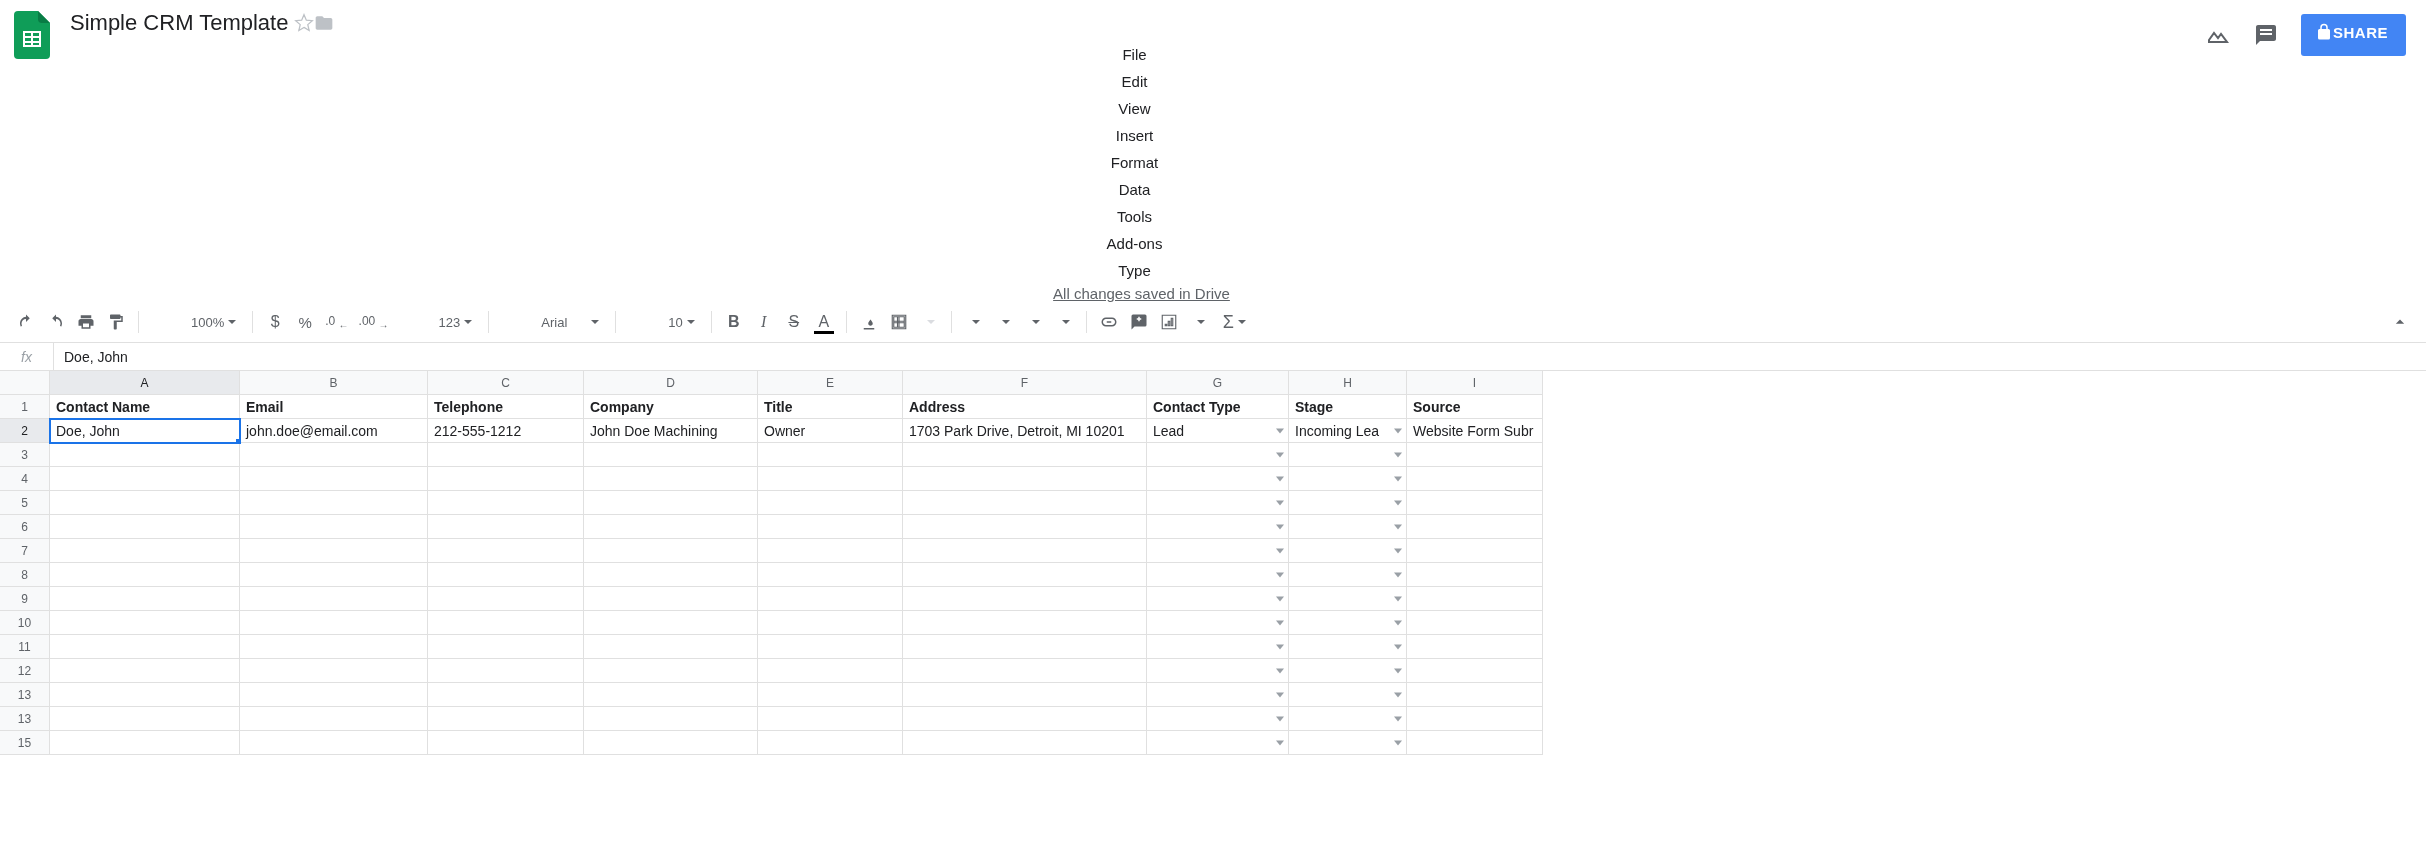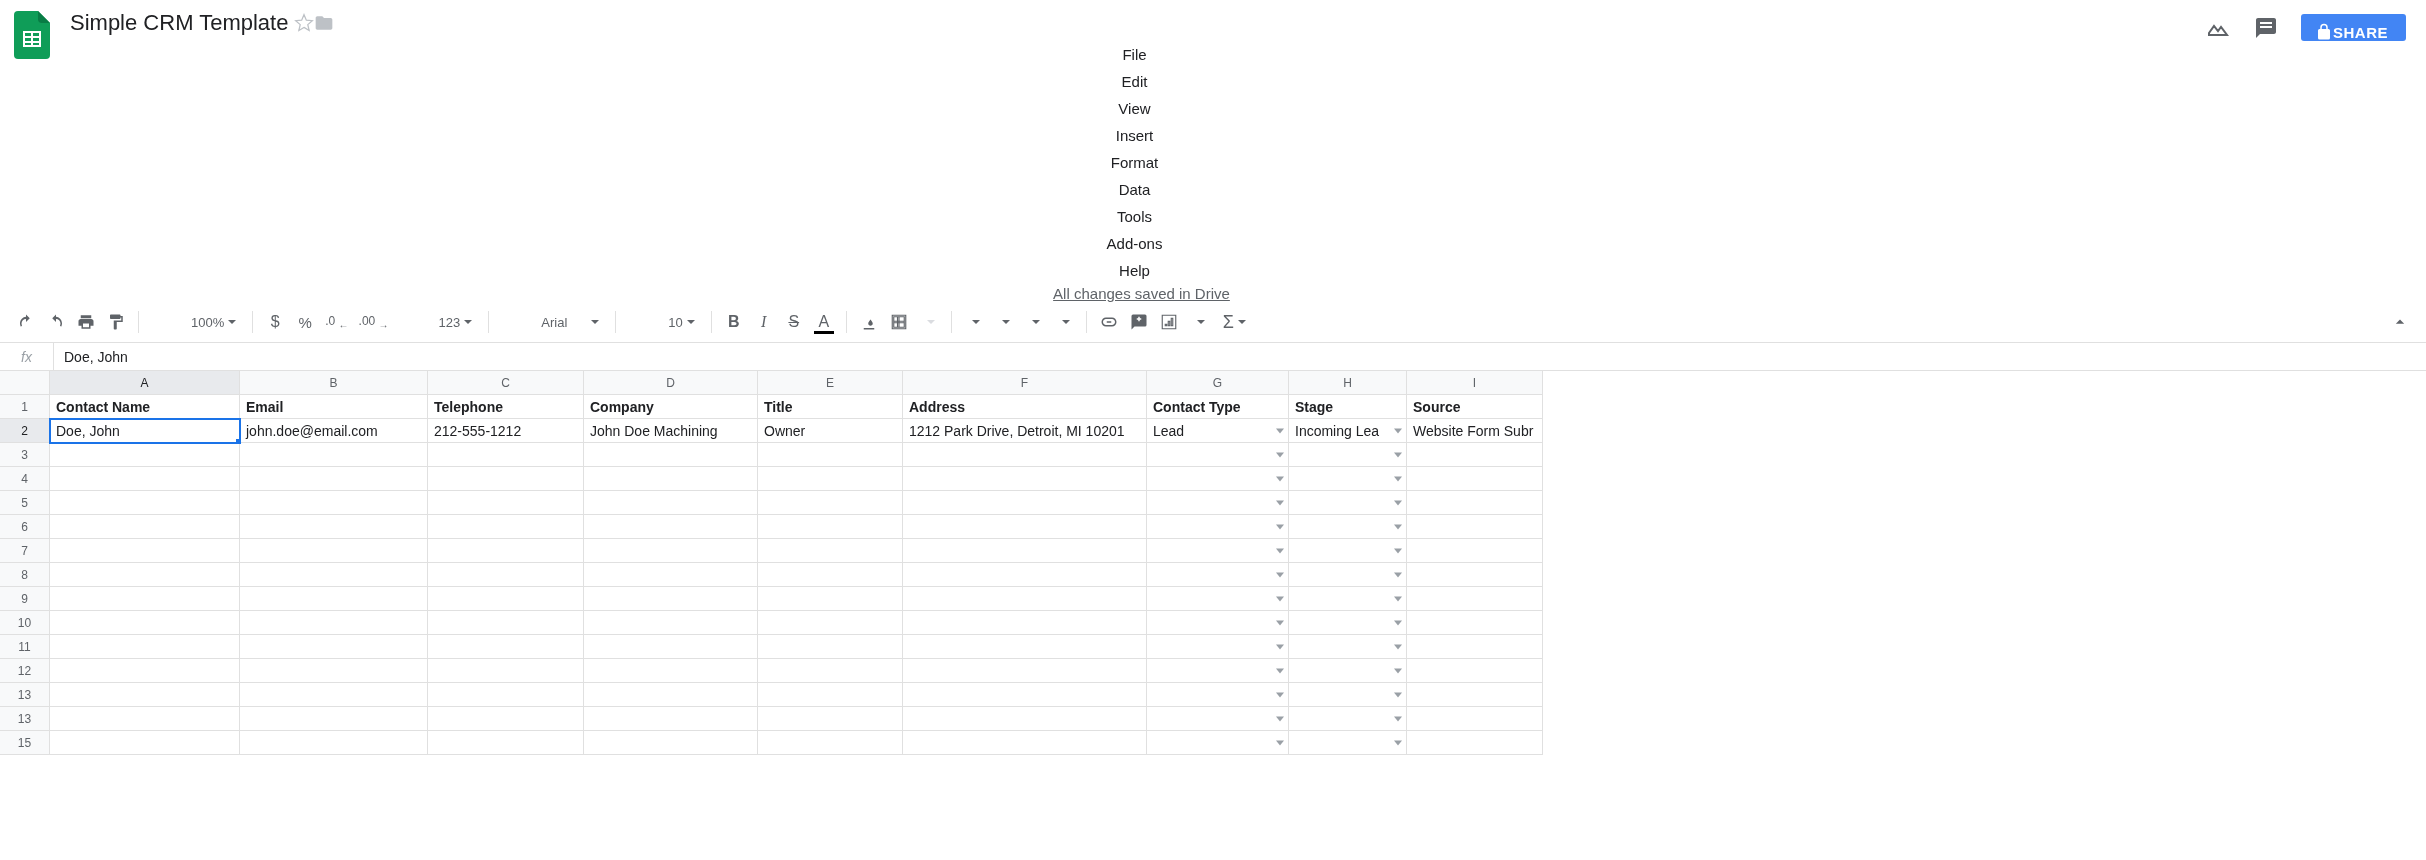--- a/index.html
+++ b/index.html
@@ -10,21 +10,21 @@
   .title-area { flex: 1; }
   .title-row { display: flex; align-items: center; height: 30px; }
   .doc-title { font-size: 22px; color: #202124; padding: 2px 6px; }
   .star-icon, .folder-icon { width: 20px; height: 20px; fill: #bdc1c6; cursor: pointer; }
   .menubar { display: flex; gap: 2px; margin-top: 4px; align-items: center; flex-direction: column; }
   .menu-item { padding: 4px 9px; font-size: 15px; color: #202124; cursor: pointer; border-radius: 3px; }
   .save-status { margin-left: 14px; font-size: 15px; color: #5f6368; text-decoration: underline; cursor: pointer; }
   .title-actions { display: flex; align-items: center; gap: 22px; padding-top: 6px; padding-right: 8px; }
   .title-action-btn { width: 26px; height: 26px; display: flex; align-items: center; justify-content: center; cursor: pointer; }
   .title-action-btn svg { width: 24px; height: 24px; fill: #5f6368; }
-  .share-btn { background: #4285f4; color: #fff; border: none; border-radius: 3px; padding: 9px 18px 0 14px; font-size: 15px; font-weight: bold; letter-spacing: 0.5px; display: flex; align-items: center; cursor: pointer; }
+  .share-btn { background: #4285f4; color: #fff; border: none; border-radius: 3px; padding: 9px 18px 15px 14px; font-size: 15px; font-weight: bold; letter-spacing: 0.5px; display: flex; align-items: center; cursor: pointer; }
   .share-btn svg { width: 18px; height: 18px; fill: #fff; }
 
   .toolbar { display: flex; align-items: center; padding: 6px 12px; border-bottom: 1px solid #e0e0e0; gap: 2px; }
   .tb-btn { min-width: 28px; height: 28px; display: flex; align-items: center; justify-content: center; cursor: pointer; border-radius: 3px; color: #5f6368; font-size: 14px; padding: 0 4px; }
   .tb-btn svg { width: 18px; height: 18px; fill: #5f6368; }
   .tb-sep { width: 1px; height: 22px; background: #e0e0e0; margin: 0 6px; }
   .tb-dropdown { display: flex; align-items: center; gap: 4px; padding: 0 8px; height: 28px; cursor: pointer; border-radius: 3px; font-size: 14px; color: #5f6368; }
   .tb-dropdown .caret { width: 0; height: 0; border-left: 4px solid transparent; border-right: 4px solid transparent; border-top: 4px solid #5f6368; }
   .tb-text { font-size: 13px; color: #5f6368; margin-left: 36px; }
   .text-color-btn { position: relative; }
@@ -72,21 +72,21 @@
     </div>
     <div class="menubar">
         <div class="menu-item">File</div>
         <div class="menu-item">Edit</div>
         <div class="menu-item">View</div>
         <div class="menu-item">Insert</div>
         <div class="menu-item">Format</div>
         <div class="menu-item">Data</div>
         <div class="menu-item">Tools</div>
         <div class="menu-item">Add-ons</div>
-        <div class="menu-item">Help</div>
+        <div class="menu-item">Type</div>
         <span class="save-status">All changes saved in Drive</span>
       </div>
   </div>
   <div class="title-actions">
     <div class="title-action-btn">
         <svg viewBox="0 0 24 24">
           <path d="M3 17l5-7 4 5 3-4 6 8H3z" fill="none" stroke="#5f6368" stroke-width="2"></path>
         </svg>
       </div>
     <div class="title-action-btn">
@@ -273,21 +273,21 @@
       <div class="cell header">Address</div>
       <div class="cell header">Contact Type</div>
       <div class="cell header">Stage</div>
       <div class="cell header">Source</div>
       <div class="row-hdr selected">2</div>
       <div class="cell selected">Doe, John</div>
       <div class="cell">john.doe@email.com</div>
       <div class="cell">212-555-1212</div>
       <div class="cell">John Doe Machining</div>
       <div class="cell">Owner</div>
-      <div class="cell">1212 Park Drive, Detroit, MI 10201</div>
+      <div class="cell">1703 Park Drive, Detroit, MI 10201</div>
       <div class="cell">Lead<div class="dd-arrow"></div></div>
       <div class="cell">Incoming Lea<div class="dd-arrow"></div></div>
       <div class="cell">Website Form Subr</div>
       <div class="row-hdr">3</div>
       <div class="cell"></div>
       <div class="cell"></div>
       <div class="cell"></div>
       <div class="cell"></div>
       <div class="cell"></div>
       <div class="cell"></div>

